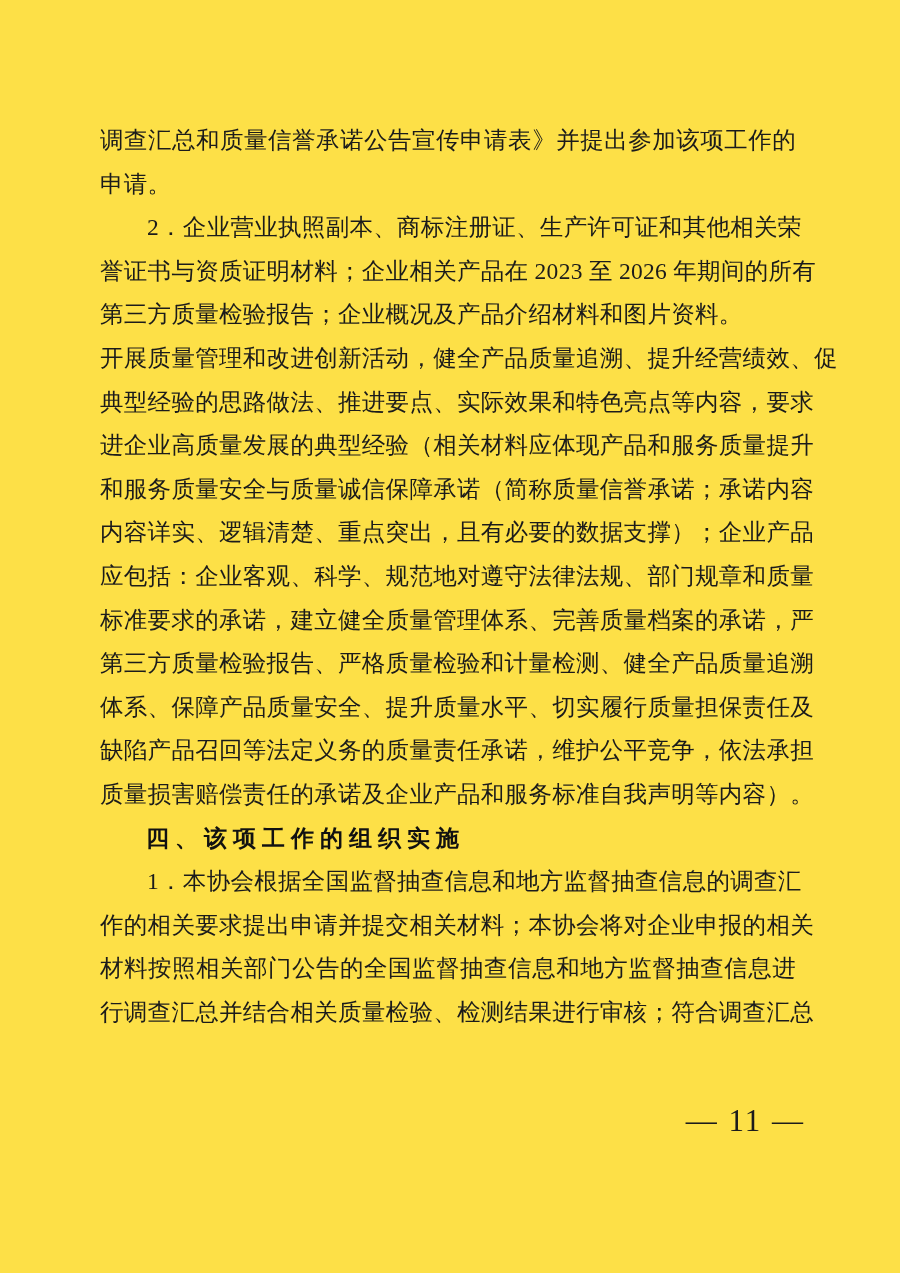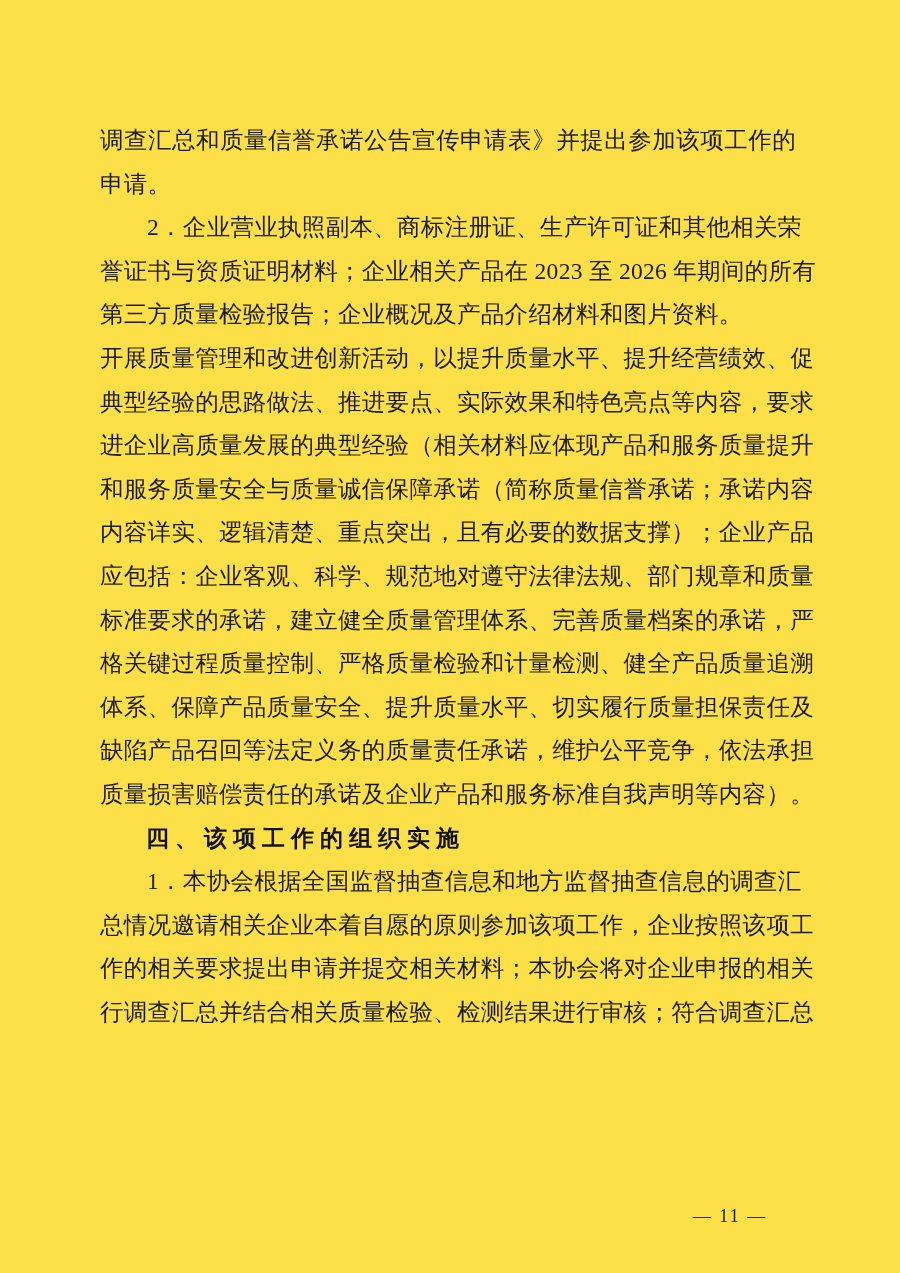--- a/index.html
+++ b/index.html
@@ -37,52 +37,52 @@
   .line.heading {
     font-family: "Liberation Sans", "DejaVu Sans", sans-serif;
     font-weight: bold;
     font-size: 23px;
     letter-spacing: 6px;
     text-align-last: left;
     color: #111111;
   }
   .page-number {
     position: absolute;
-    top: 1199px;
+    top: 1104px;
     left: 655px;
     width: 150px;
     height: 34px;
     line-height: 34px;
-    text-align: center;
-    font-size: 18px;
+    text-align: right;
+    font-size: 31px;
     color: #1b1b1b;
     letter-spacing: 2px;
   }
 </style>
 </head>
 <body>
 
 <div class="page">
   <div class="textblock">
     <div class="line">调查汇总和质量信誉承诺公告宣传申请表》并提出参加该项工作的</div>
     <div class="line end">申请。</div>
     <div class="line indent">2．企业营业执照副本、商标注册证、生产许可证和其他相关荣</div>
     <div class="line">誉证书与资质证明材料；企业相关产品在 2023 至 2026 年期间的所有</div>
     <div class="line end">第三方质量检验报告；企业概况及产品介绍材料和图片资料。</div>
-    <div class="line">开展质量管理和改进创新活动，以提升质量水平、提升经营绩效、促</div>
+    <div class="line">开展质量管理和改进创新活动，健全产品质量追溯、提升经营绩效、促</div>
     <div class="line">典型经验的思路做法、推进要点、实际效果和特色亮点等内容，要求</div>
     <div class="line">进企业高质量发展的典型经验（相关材料应体现产品和服务质量提升</div>
     <div class="line">和服务质量安全与质量诚信保障承诺（简称质量信誉承诺；承诺内容</div>
     <div class="line">内容详实、逻辑清楚、重点突出，且有必要的数据支撑）；企业产品</div>
     <div class="line">应包括：企业客观、科学、规范地对遵守法律法规、部门规章和质量</div>
     <div class="line">标准要求的承诺，建立健全质量管理体系、完善质量档案的承诺，严</div>
-    <div class="line">格关键过程质量控制、严格质量检验和计量检测、健全产品质量追溯</div>
+    <div class="line">第三方质量检验报告、严格质量检验和计量检测、健全产品质量追溯</div>
     <div class="line">体系、保障产品质量安全、提升质量水平、切实履行质量担保责任及</div>
     <div class="line">缺陷产品召回等法定义务的质量责任承诺，维护公平竞争，依法承担</div>
     <div class="line">质量损害赔偿责任的承诺及企业产品和服务标准自我声明等内容）。</div>
     <div class="line heading indent">四、该项工作的组织实施</div>
     <div class="line indent">1．本协会根据全国监督抽查信息和地方监督抽查信息的调查汇</div>
-    <div class="line">总情况邀请相关企业本着自愿的原则参加该项工作，企业按照该项工</div>
     <div class="line">作的相关要求提出申请并提交相关材料；本协会将对企业申报的相关</div>
+    <div class="line">材料按照相关部门公告的全国监督抽查信息和地方监督抽查信息进</div>
     <div class="line">行调查汇总并结合相关质量检验、检测结果进行审核；符合调查汇总</div>
   </div>
   <div class="page-number">— 11 —</div>
 </div>
 
 </body></html>

